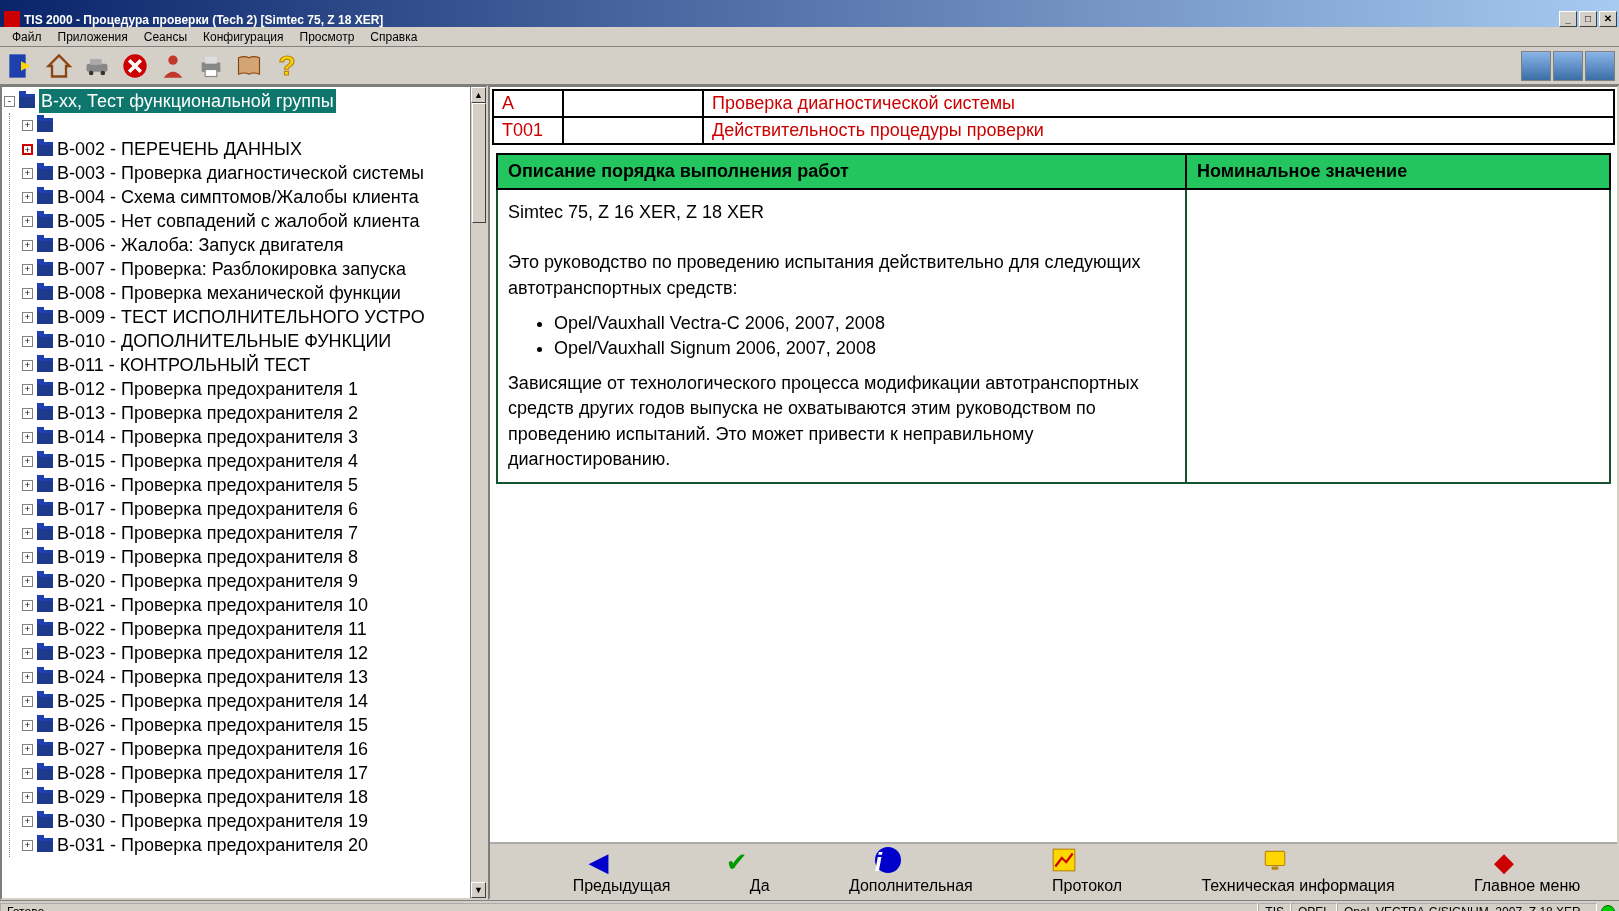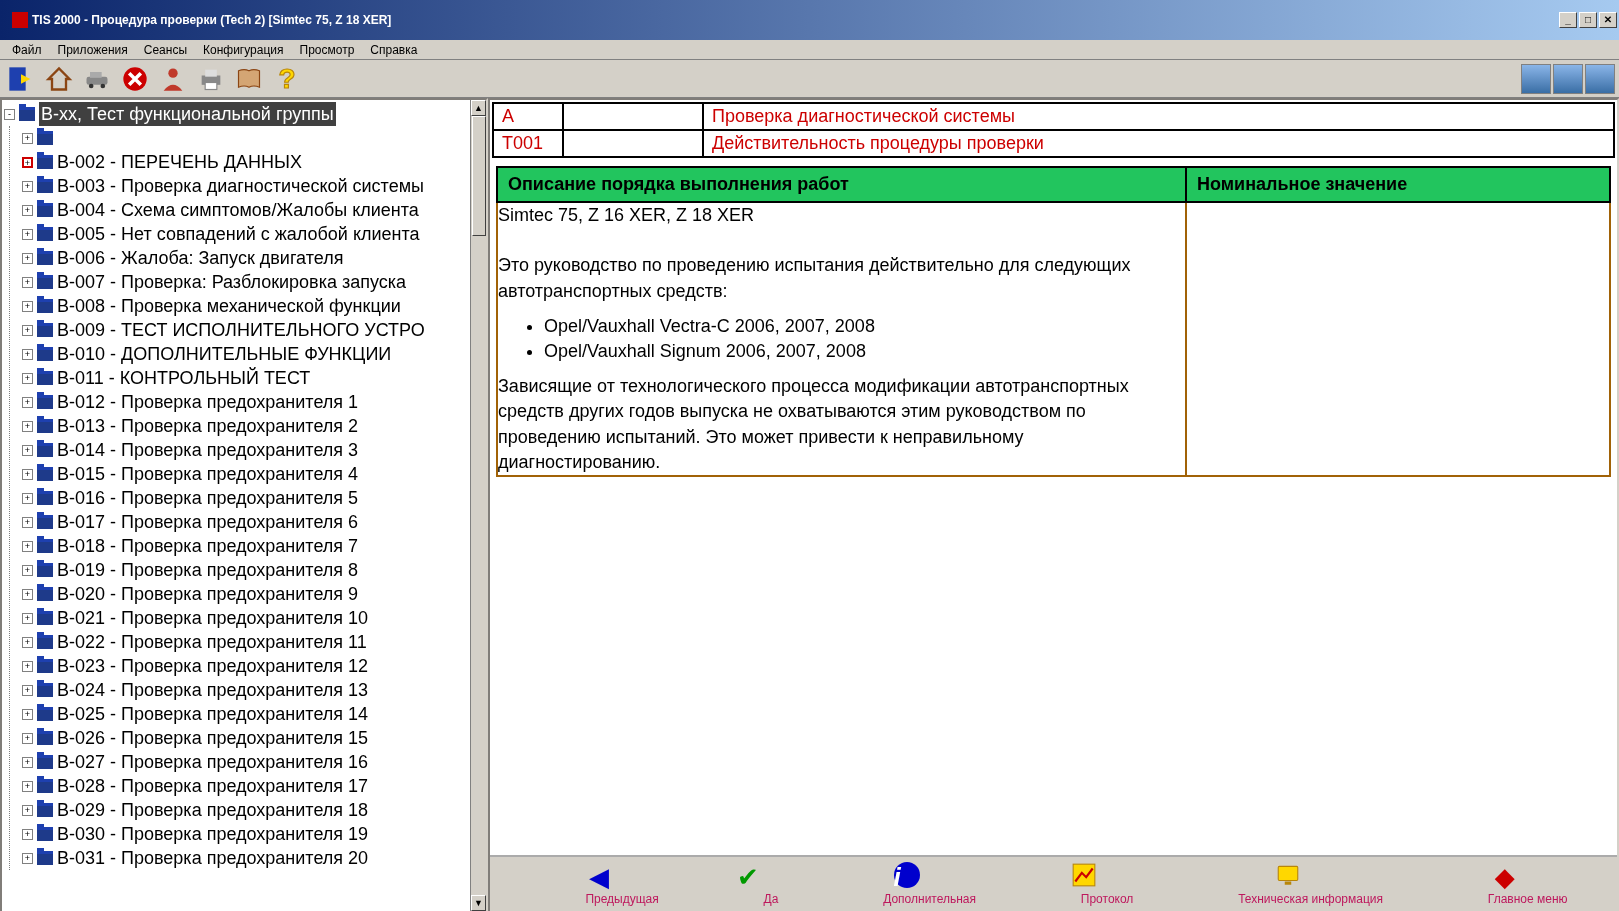--- a/index.html
+++ b/index.html
@@ -1,18 +1,18 @@
 <!DOCTYPE html>
 <html><head>
 <meta charset="utf-8">
 <style>
 * { box-sizing: border-box; margin: 0; padding: 0; }
 body { font-family: Tahoma, Arial, sans-serif; font-size: 11px; background: #d4d0c8; overflow: hidden; width: 1619px; height: 911px; position: relative; }
 
-.titlebar { background: linear-gradient(to right, #0a246a, #a6caf0); height: 40px; display: flex; align-items: center; color: #fff; font-weight: bold; padding-left: 12px; font-size: 12px; }
+.titlebar { background: linear-gradient(to right, #0a246a, #a6caf0); height: 27px; display: flex; align-items: flex-end; color: #fff; font-weight: bold; padding-left: 4px; font-size: 12px; }
 .titlebar .icon-app { width: 16px; height: 16px; background: #c00; margin-right: 4px; display: inline-block; }
 .titlebar .spacer { flex: 1; }
 .winbtns { display: flex; margin-right: 2px; }
 .winbtn { width: 18px; height: 16px; background: #d4d0c8; border: 1px solid #fff; border-right-color: #404040; border-bottom-color: #404040; margin-left: 2px; font-family: Arial; font-size: 10px; text-align: center; line-height: 13px; color: #000; }
 
 .menubar { background: #d4d0c8; height: 20px; display: flex; align-items: center; padding-left: 4px; border-bottom: 1px solid #808080; }
 .menubar span { padding: 17px 8px; font-size: 12px; cursor: default; }
 
 .toolbar { background: #d4d0c8; height: 38px; display: flex; align-items: center; padding-left: 4px; border-bottom: 1px solid #808080; position: relative; }
 .tbtn { width: 34px; height: 34px; display: flex; align-items: center; justify-content: center; margin-right: 4px; font-size: 22px; }
@@ -26,42 +26,42 @@
 .tree-scrollbar { position: absolute; top: 0; right: 0; width: 16px; height: 100%; background: #d4d0c8; border-left: 1px solid #808080; }
 .tree-scrollbar .arrow { height: 16px; background: #d4d0c8; border: 1px solid #fff; border-right-color: #404040; border-bottom-color: #404040; text-align: center; font-size: 9px; line-height: 14px; }
 .tree-scrollbar .thumb { position: absolute; top: 16px; height: 120px; width: 14px; left: 1px; background: #d4d0c8; border: 1px solid #fff; border-right-color: #404040; border-bottom-color: #404040; }
 
 .tree-root { padding: 2px; }
 .tree-line { display: flex; align-items: center; height: 24px; font-size: 18px; white-space: nowrap; overflow: hidden; }
 .expander { width: 11px; height: 11px; border: 1px solid #808080; font-size: 9px; line-height: 9px; text-align: center; margin-right: 4px; flex-shrink: 0; background: #fff; cursor: pointer; }
 .expander.highlight { border: 2px solid #c00; }
 .folder-icon { width: 16px; height: 14px; margin-right: 4px; flex-shrink: 0; background: #1e3a8a; border-top: 3px solid #1e40af; position: relative; }
 .folder-icon::before { content: ""; position: absolute; top: -6px; left: 0; width: 7px; height: 3px; background: #1e40af; }
-.tree-line.selected .node-label { background: #404040; color: #fff; padding: 16px 2px; }
+.tree-line.selected .node-label { background: #0f766e; color: #fff; padding: 16px 2px; }
 .child { padding-left: 18px; position: relative; }
 .child::before { content: ""; position: absolute; left: 5px; top: 0; height: 100%; border-left: 1px dotted #808080; }
 .tree-line.childline { position: relative; }
 
 .content-panel { flex: 1; display: flex; flex-direction: column; background: #fff; border: 2px inset #d4d0c8; }
 .content-body { flex: 1; padding: 2px; overflow: auto; }
 .hdr-tbl { width: 100%; border-collapse: collapse; margin-bottom: 8px; }
 .hdr-tbl td { border: 2px solid #000; padding: 2px 8px; font-size: 18px; color: #c00; font-weight: normal; height: 24px; }
 .hdr-tbl td.narrow1 { width: 70px; }
 .hdr-tbl td.narrow2 { width: 140px; }
 
 .desc-tbl { width: calc(100% - 8px); margin: 0 4px; border-collapse: collapse; }
 .desc-tbl th { border: 2px solid #000; padding: 6px 10px; font-size: 18px; font-weight: bold; text-align: left; background: #22c55e; }
-.desc-tbl td { border: 2px solid #a16207; font-size: 18px; vertical-align: top; line-height: 1.4; }
+.desc-tbl td { border: 2px solid #14532d; padding: 10px; font-size: 18px; vertical-align: top; line-height: 1.4; }
 .desc-tbl ul { margin: 10px 0 10px 46px; }
 .desc-tbl .col2 { width: 424px; }
 
 .bottom-toolbar { height: 56px; background: #d4d0c8; border-top: 2px inset #fff; display: flex; align-items: center; justify-content: space-around; padding: 0 20px; overflow: hidden; }
 .bbtn { display: flex; flex-direction: column; align-items: center; font-size: 11px; color: #000; cursor: pointer; }
 .bbtn .bicon { font-size: 26px; height: 30px; line-height: 30px; }
-.bbtn .blabel { color: #be185d; font-size: 12px; margin-top: 0px; padding-left: 46px; }
+.bbtn .blabel { color: #000000; font-size: 16px; margin-top: 0px; padding-left: 46px; }
 
 .statusbar { height: 22px; background: #d4d0c8; border-top: 1px solid #808080; display: flex; align-items: center; font-size: 12px; }
 .statusbar .cell { border: 1px inset #fff; padding: 1px 6px; height: 18px; line-height: 15px; }
 .statusbar .main { flex: 1; }
 .statusbar .led { width: 14px; height: 14px; border-radius: 50%; background: #0c0; margin: 0 4px; border: 1px solid #060; }
 
 svg.ticon { width: 28px; height: 28px; }
 </style>
 </head>
 <body>

